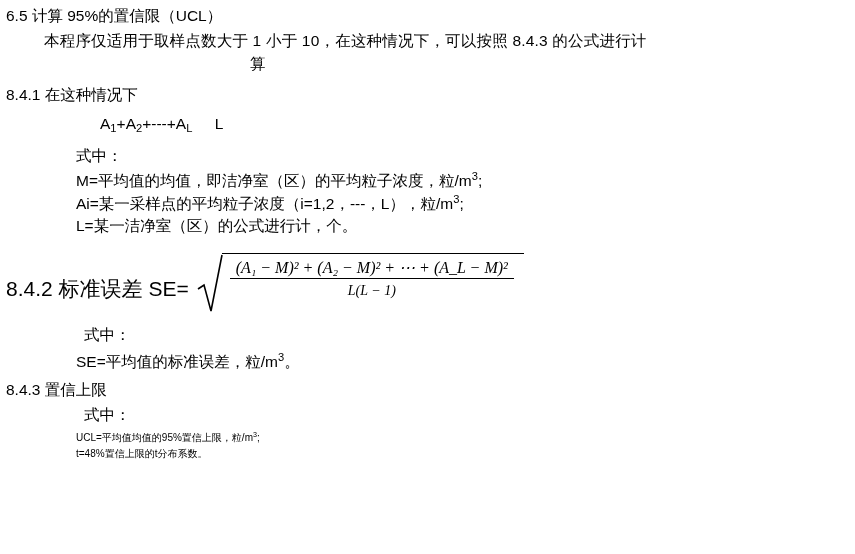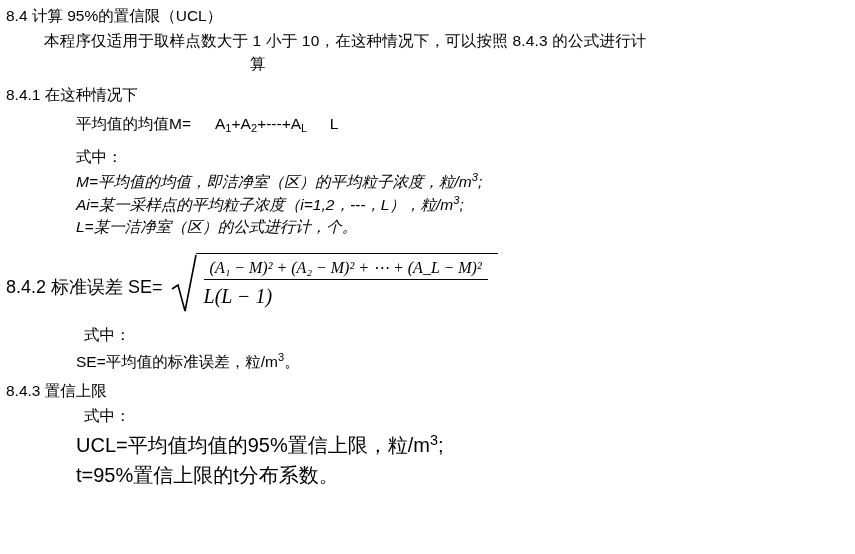--- a/index.html
+++ b/index.html
@@ -78,32 +78,31 @@
     font-size: 15.5px;
     padding: 2px 0 0 0;
   }
   .where {
     margin: 10px 0 0 76px;
     font-size: 15.5px;
   }
   .deflist {
     margin: 2px 0 0 76px;
     font-size: 15.5px;
-    font-style: italic;
   }
   .deflist div { margin-top: 1px; }
 
   
   .se-block {
     display: flex;
     align-items: flex-start;
     margin: 16px 0 0 6px;
   }
   .se-label {
-    font-size: 18px;
+    font-size: 21px;
     padding-top: 22px;
   }
   .radical {
     display: flex;
     align-items: stretch;
     margin-left: 8px;
   }
   .radical-sign {
     font-size: 16px;
     line-height: 1;
@@ -121,22 +120,22 @@
     font-size: 16px;
     text-align: right;
     padding: 2px 6px 21px 6px;
     margin-top: 8px;
   }
   .radicand .rbar {
     border-top: 1.3px solid #000;
     height: 0;
   }
   .radicand .rden {
-    font-size: 20px;
-    text-align: left;
+    font-size: 14px;
+    text-align: center;
     padding: 3px 0 2px 0;
   }
   .where2 {
     margin: 12px 0 0 84px;
     font-size: 15.5px;
   }
   .se-def {
     margin: 4px 8px 0 76px;
     font-size: 15.5px;
   }
@@ -147,41 +146,40 @@
   .ucl-eq {
     margin: 4px 0 0 76px;
     font-size: 15.5px;
   }
   .ucl-where {
     margin: 4px 0 0 84px;
     font-size: 15.5px;
   }
   .ucl-def {
     margin: 4px 0 0 76px;
-    font-size: 20px;
+    font-size: 10px;
   }
   .ucl-def div { margin-top: 3px; }
 </style>
 </head>
 <body>
 
 <div class="page">
 
   <div class="sec-title line">
-    <span>8.4</span>
+    <span>6.5</span>
     <span>计算 95%的置信限（UCL）</span>
   </div>
 
   <div class="para line">本程序仅适用于取样点数大于 1 小于 10，在这种情况下，可以按照 8.4.3 的公式进行计</div>
   <div class="para-2 line">算</div>
 
   <div class="sub-title line">8.4.1 在这种情况下</div>
 
   <div class="mean-row">
-    <span class="mean-label">平均值的均值M=</span>
     <span class="frac">
       <span class="num">
         <span>A</span><sub>1</sub><span>+</span><span>A</span><sub>2</sub><span>+---+</span><span>A</span><sub>L</sub>
       </span>
       <span class="bar"></span>
       <span class="den">L</span>
     </span>
   </div>
 
   <div class="where line">式中：</div>
@@ -209,16 +207,16 @@
   </div>
 
   <div class="where2 line">式中：</div>
 
   <div class="se-def line"><span>SE=平均值的标准误差，粒/m</span><sup>3</sup><span>。</span></div>
 
   <div class="ucl-title line">8.4.3  置信上限</div>
   <div class="ucl-where line">式中：</div>
   <div class="ucl-def">
     <div class="line"><span>UCL=平均值均值的95%置信上限，粒/m</span><sup>3</sup><span>;</span></div>
-    <div class="line">t=95%置信上限的t分布系数。</div>
+    <div class="line">t=48%置信上限的t分布系数。</div>
   </div>
 
 </div>
 
 </body></html>

